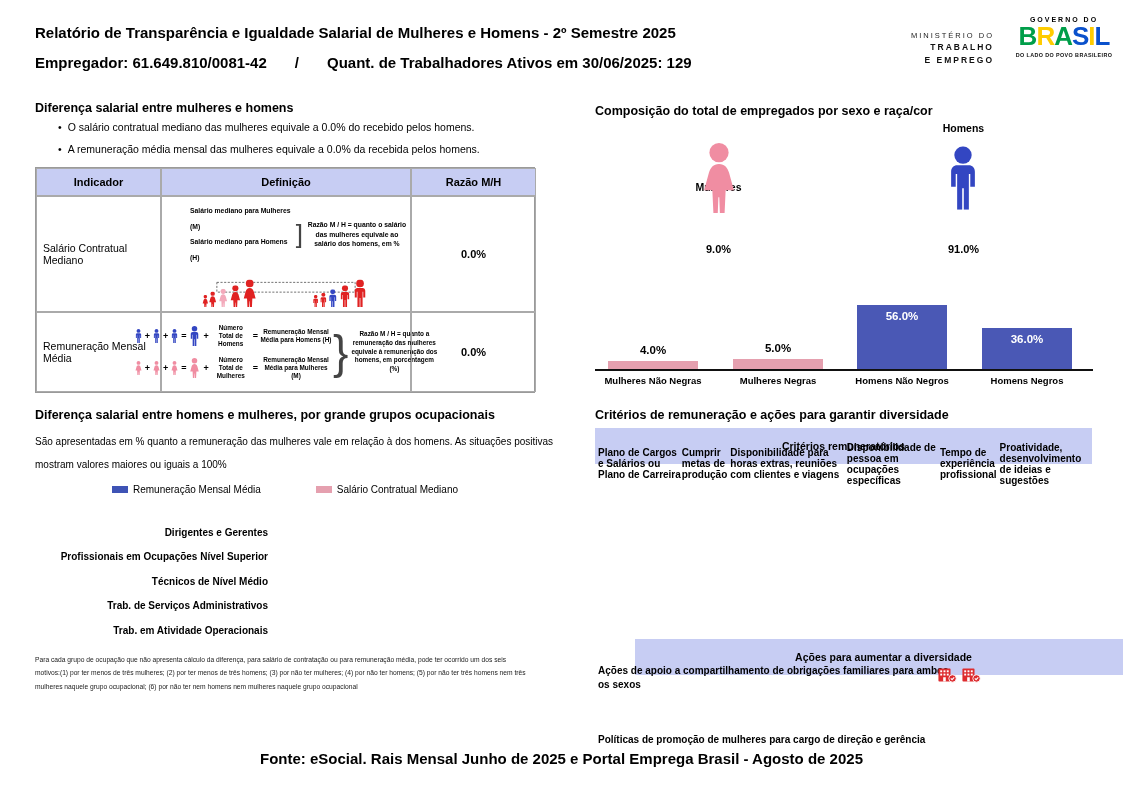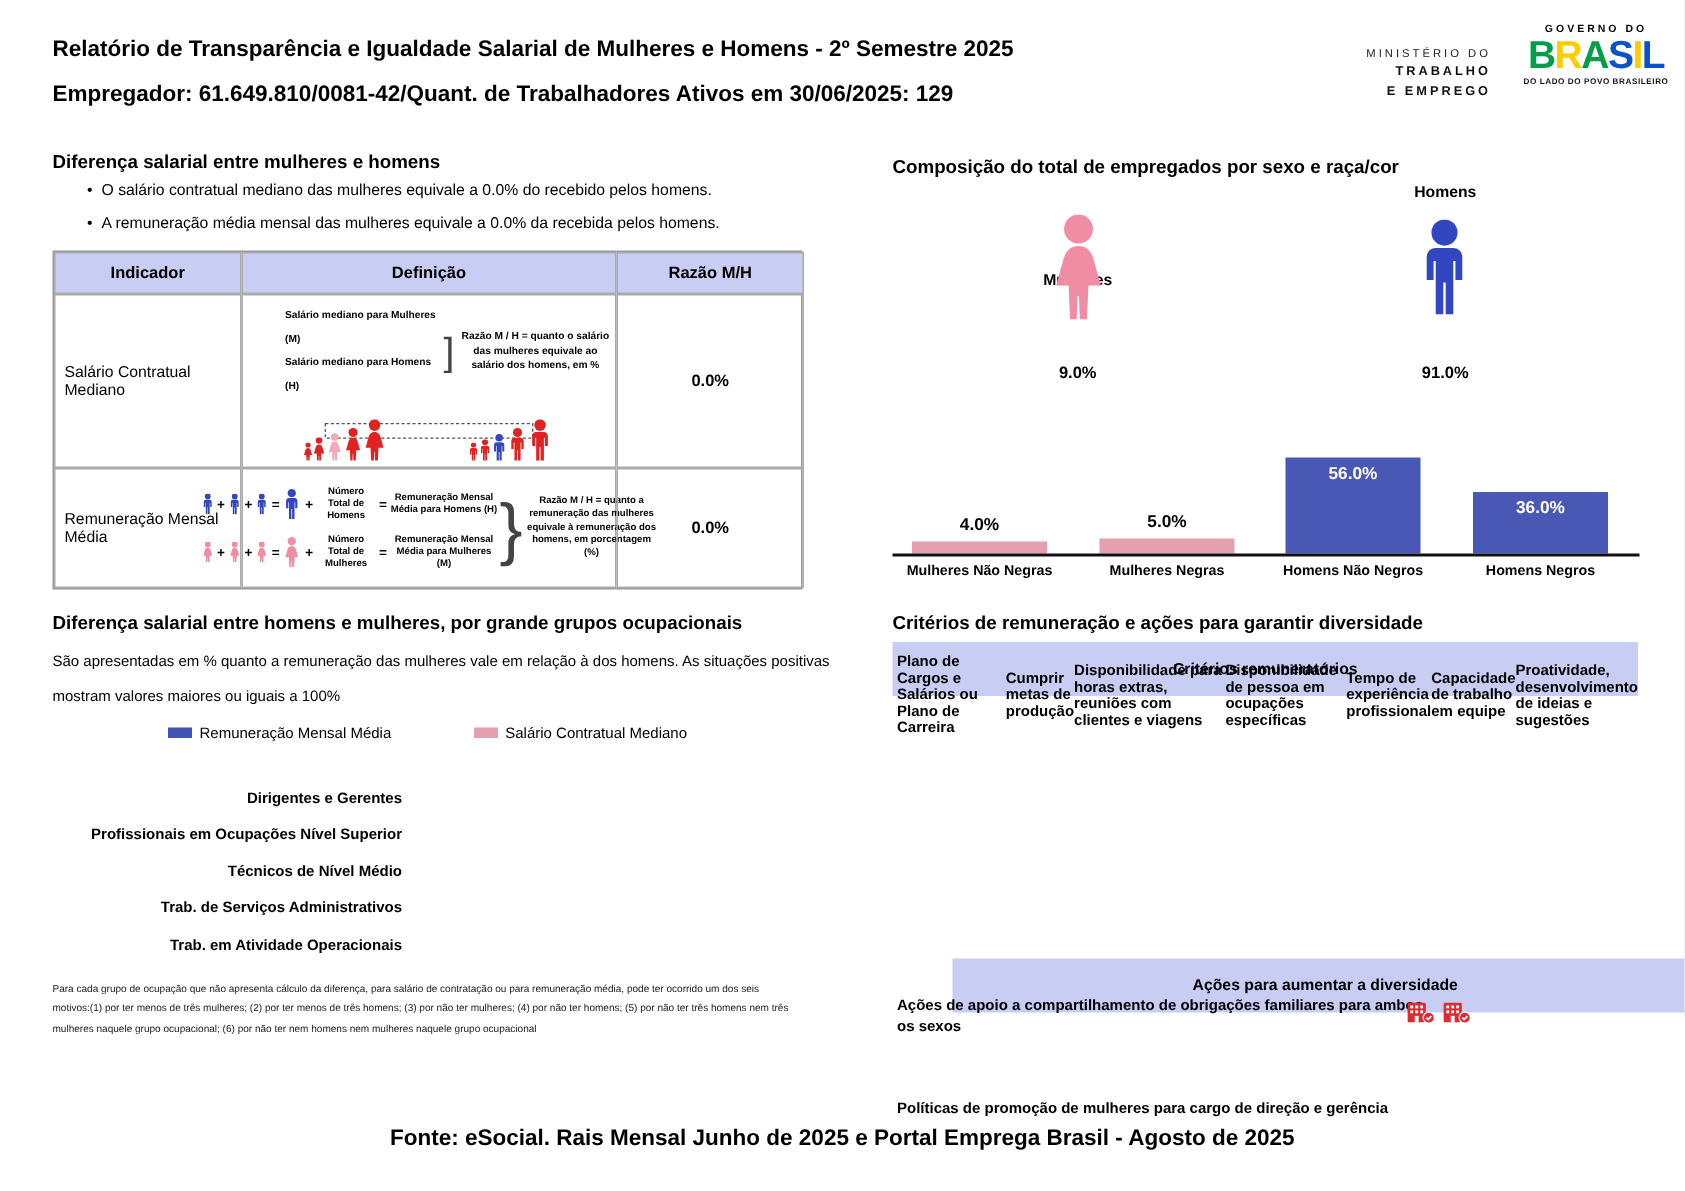--- a/index.html
+++ b/index.html
@@ -2,21 +2,21 @@
 <html lang="pt-br"><head>
 <meta charset="utf-8">
 <style>
   html,body{margin:0;padding:0;background:#e8e8e8;}
   #page{position:relative;width:1123px;height:794px;background:#ffffff;
         font-family:"Liberation Sans", sans-serif;color:#000;overflow:hidden;margin:0 auto;}
   .abs{position:absolute;}
 
   
   .title1{left:35px;top:24px;font-size:15px;font-weight:bold;}
-  .title2{left:35px;top:54px;font-size:15px;font-weight:bold;display:flex;}
+  .title2{left:35px;top:54px;font-size:15px;font-weight:bold;display:flex;gap:28px;}
 
   .ministry{left:856px;top:30px;width:138px;text-align:right;line-height:1.5;}
   .ministry .m1{font-size:7.5px;letter-spacing:2px;color:#222;}
   .ministry .m2,.ministry .m3{font-size:8.5px;font-weight:bold;letter-spacing:2px;color:#111;}
   .govlogo{left:1008px;top:16px;width:112px;text-align:center;}
   .govlogo .gtop{font-size:7px;font-weight:bold;letter-spacing:2px;}
   .brasil{font-size:26px;font-weight:800;line-height:1.05;letter-spacing:-1px;}
   .brasil span{display:inline-block;}
   .lg-green{color:#009E49;} .lg-yellow{color:#FFCC00;} .lg-blue{color:#0A51CC;}
   .govlogo .gtag{font-size:5.4px;font-weight:bold;letter-spacing:.4px;margin-top:2px;color:#111;}
@@ -310,28 +310,20 @@
     </div>
     <div class="crit-row">
       <span>Tempo de experiência profissional</span>
       <span class="crit-icon">
           <svg width="19" height="16" viewBox="0 0 22 18">
             <use href="#sym-building"></use>
           </svg>
         </span>
     </div>
     <div class="crit-row">
-      <span>Capacidade de trabalho em equipe</span>
-      <span class="crit-icon">
-          <svg width="19" height="16" viewBox="0 0 22 18">
-            <use href="#sym-building"></use>
-          </svg>
-        </span>
-    </div>
-    <div class="crit-row">
       <span>Proatividade, desenvolvimento de ideias e sugestões</span>
       <span class="crit-icon">
           <svg width="19" height="16" viewBox="0 0 22 18">
             <use href="#sym-building"></use>
           </svg>
         </span>
     </div>
   </div>
 
   <div class="abs banner" style="top:639px;margin-left:40px;">Ações para aumentar a diversidade</div>

